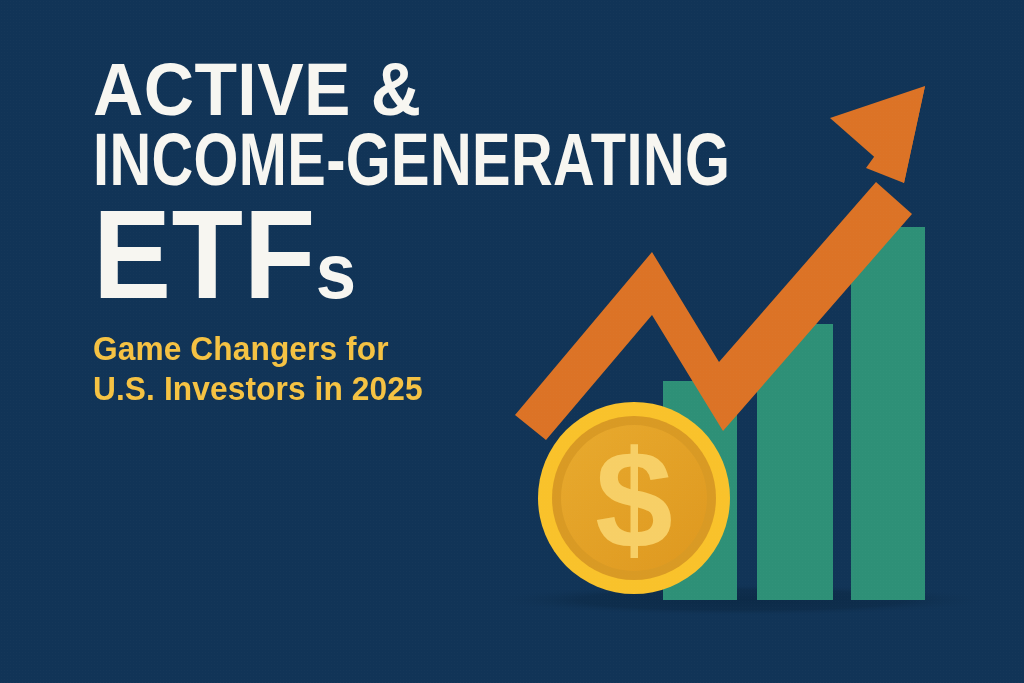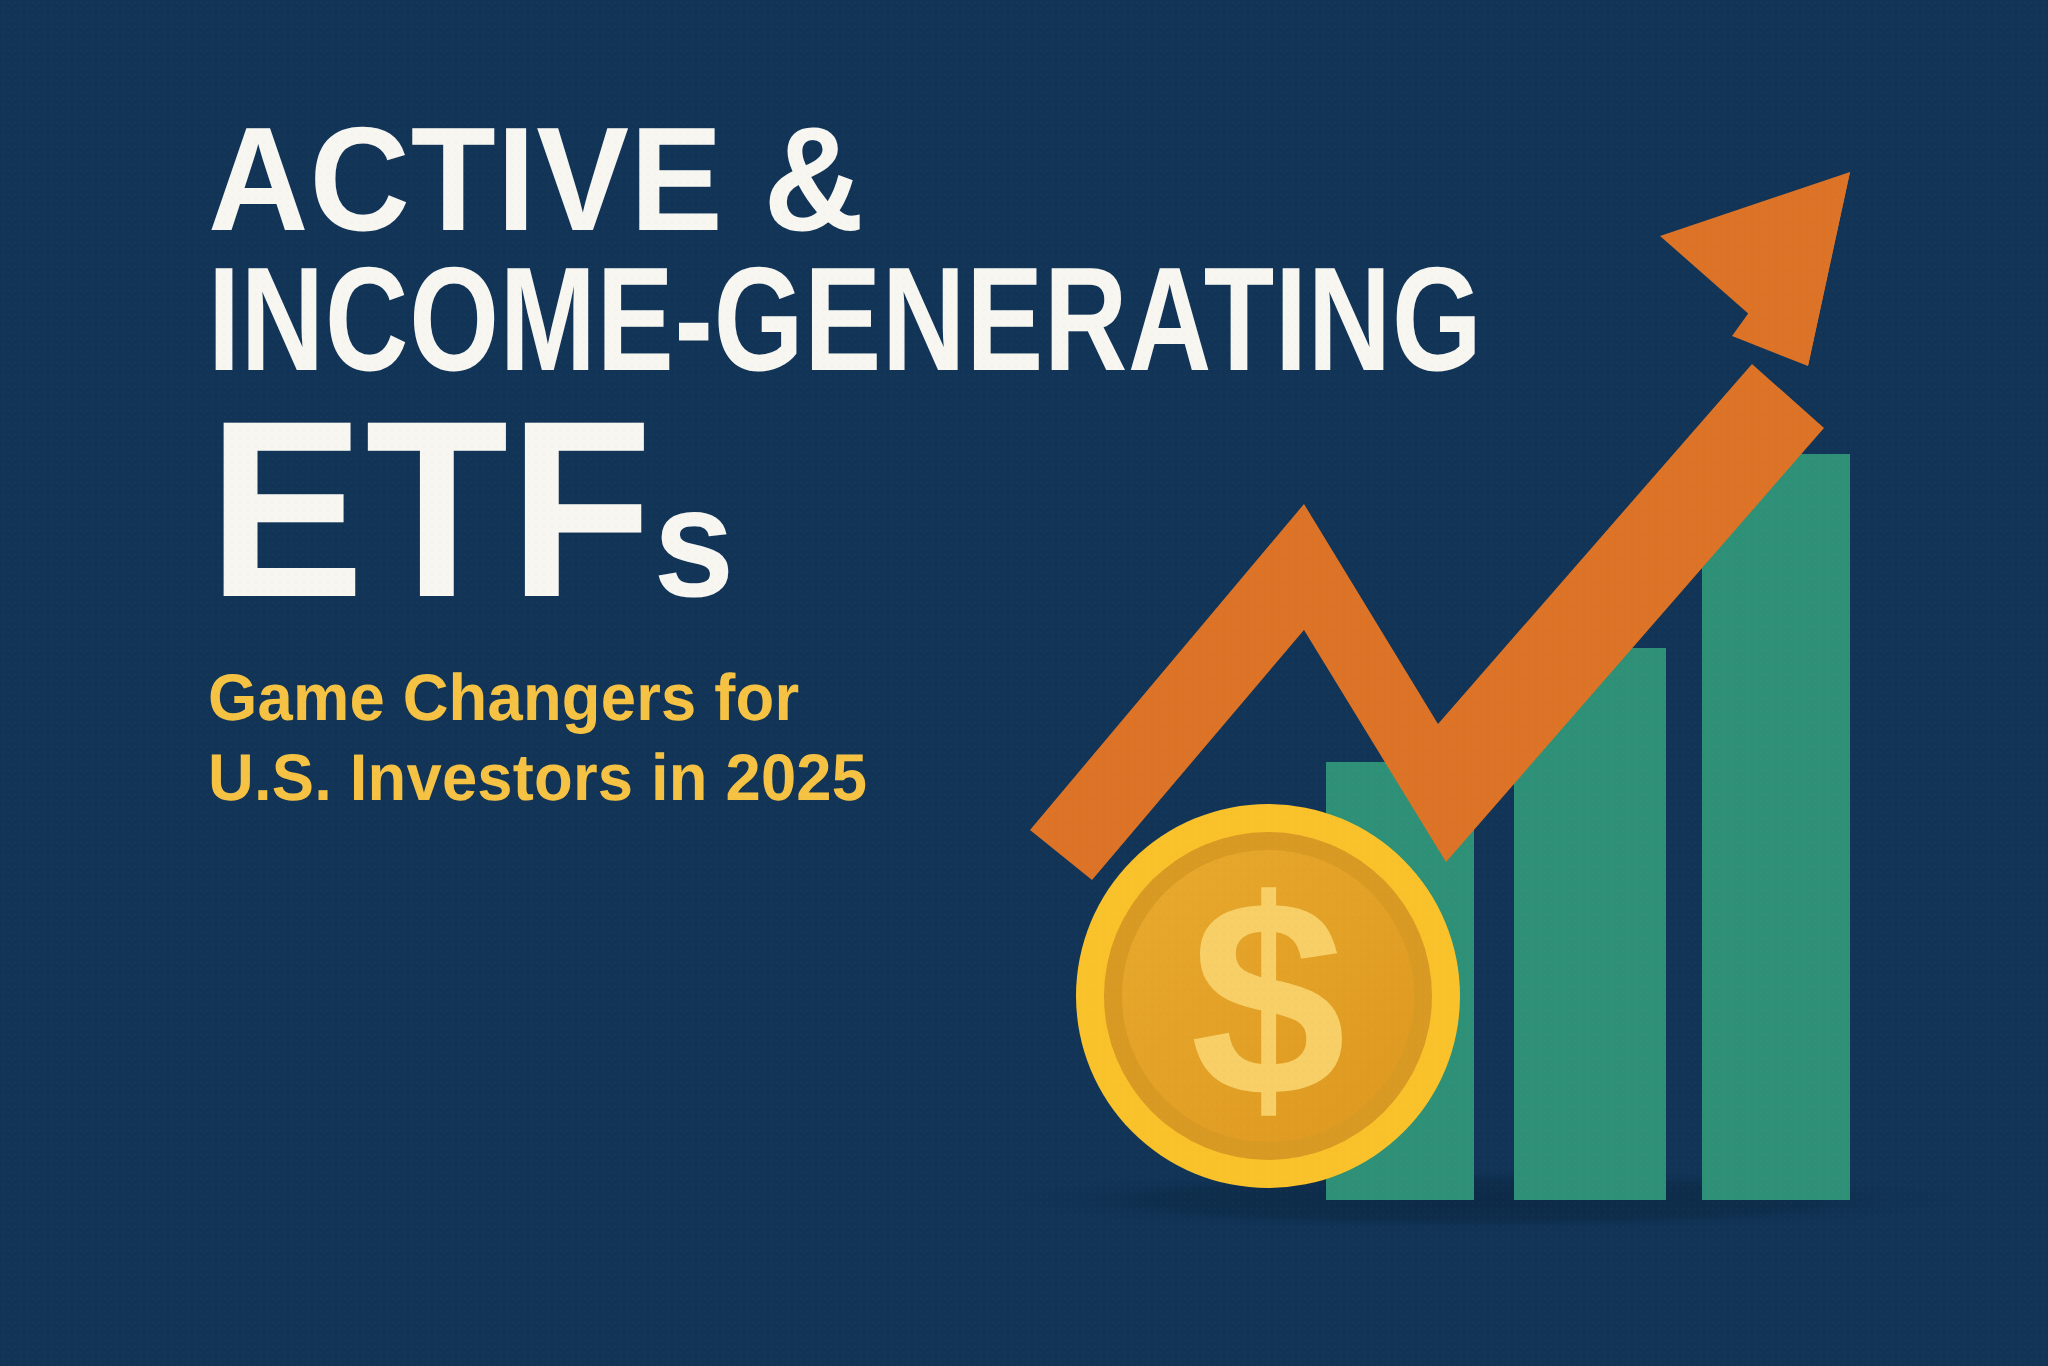--- a/index.html
+++ b/index.html
@@ -27,21 +27,21 @@
       radial-gradient(rgba(255,255,255,.10) .5px, transparent .6px),
       radial-gradient(rgba(0,0,0,.10) .5px, transparent .6px);
     background-size: 3px 3px, 4px 4px;
     background-position: 0 0, 2px 1px;
     z-index: 60;
   }
 
   
   #textblock {
     position: absolute;
-    left: 104px;
+    left: 93px;
     top: 58px;
     width: 430px;
     z-index: 40;
   }
   .headline {
     color: #F7F6F1;
     font-weight: 700;
     letter-spacing: .5px;
     line-height: .86;
     margin: 0;

